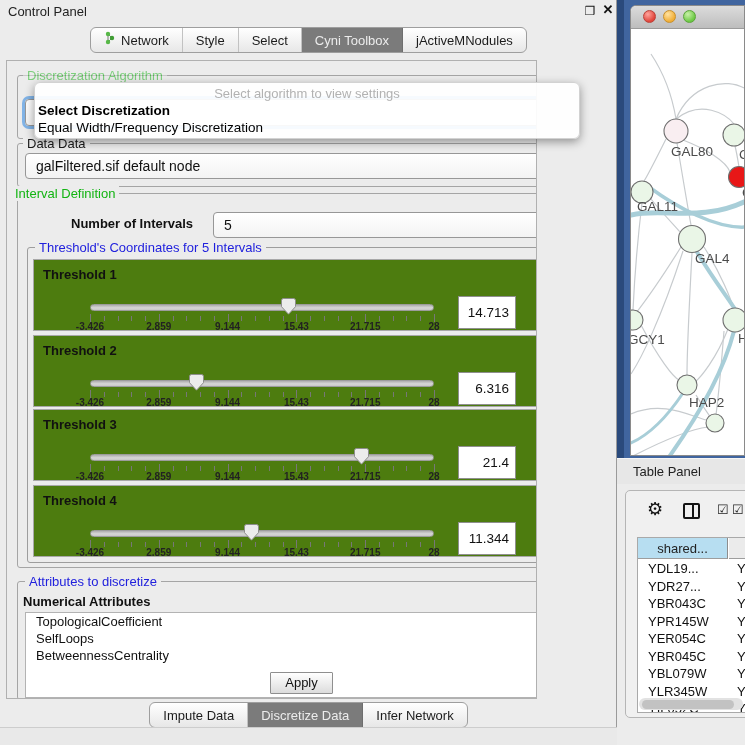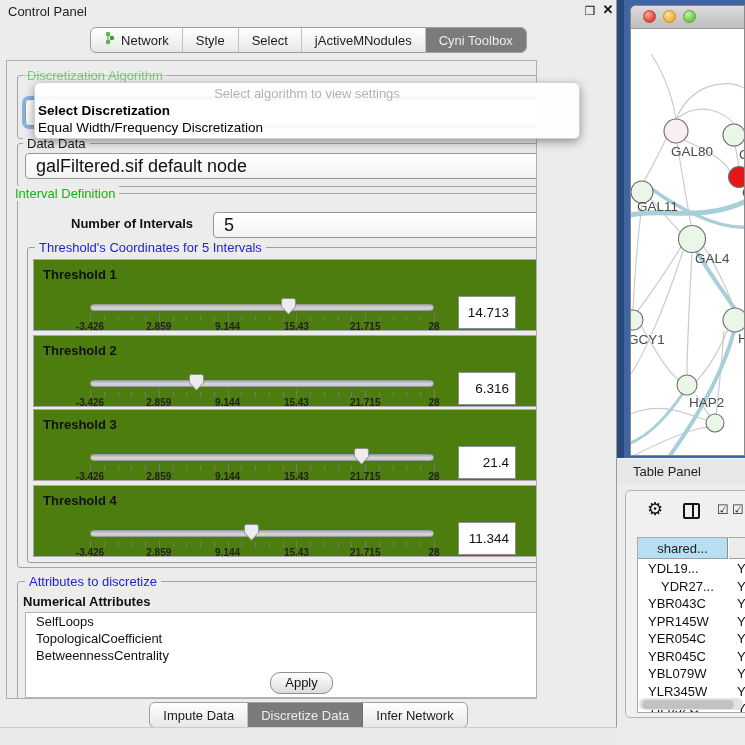--- a/index.html
+++ b/index.html
@@ -22,21 +22,21 @@
   #top-tabs { left:0; top:27px; width:617px; }
   #bottom-tabs { left:0; top:702px; width:617px; }
 
   #main-frame { left:6px; top:60px; width:531px; height:639px; border:1px solid #b0b0b0; background:#ececec; overflow:hidden; }
 
   .groupbox { position:absolute; border:1px solid #a5a5a5; border-radius:3px; }
   .grouptitle { position:absolute; font-size:13px; background:#ececec; padding:0 4px; white-space:nowrap; }
   .green { color:#12b412; }
   .blue { color:#2121dd; }
 
-  .combo { position:absolute; background:linear-gradient(#ffffff,#f3f3f3); border:1px solid #979797; border-radius:4px; font-size:18px; color:#111; }
+  .combo { position:absolute; background:linear-gradient(#ffffff,#f3f3f3); border:1px solid #979797; border-radius:4px; font-size:14px; color:#111; }
   .combo .val { position:absolute; left:10px; top:0; line-height:24px; }
   .spin { position:absolute; right:8px; top:50%; transform:translateY(-50%); display:flex; flex-direction:column; gap:2px; }
   .spin i { display:block; width:0; height:0; border-left:4px solid transparent; border-right:4px solid transparent; }
   .spin .up { border-bottom:5px solid #4a4a4a; }
   .spin .dn { border-top:5px solid #4a4a4a; }
   .focusring { box-shadow:0 0 0 3px rgba(94,160,228,0.75); }
 
   #algo-popup { left:34px; top:82px; width:546px; height:57px; background:rgba(255,255,255,0.93); border:1px solid #d2d2d2; border-radius:6px; box-shadow:0 3px 10px rgba(0,0,0,0.38); z-index:20; }
   #algo-popup .ph { position:absolute; left:0; top:3px; width:100%; text-align:center; font-size:13px; color:#b2b2b2; }
   #algo-popup .it { position:absolute; left:3px; font-size:13.5px; color:#000; white-space:nowrap; }
@@ -50,21 +50,21 @@
   .thbox .thumb { position:absolute; top:38px; width:15px; height:17px; }
   .thbox .valbox { position:absolute; left:424px; top:36px; width:58px; height:33px; background:#ffffff; border:1px solid #8f8f8f; font-size:13.5px; color:#111; text-align:right; line-height:31px; padding-right:6px; }
 
   
   .vsb-track { position:absolute; background:#f2f2f2; border-left:1px solid #cfcfcf; border-right:1px solid #cfcfcf; }
   .sb-thumb { position:absolute; background:#bdbdbd; border-radius:6px; }
 
   #attr-list { position:absolute; background:#ffffff; border:1px solid #b3b3b3; overflow:hidden; }
   #attr-list .row { font-size:13px; color:#111; padding:1px 0 1px 10px; height:17px; white-space:nowrap; }
 
-  #apply-btn { position:absolute; left:270px; top:672px; width:63px; height:22px; border:1px solid #8f8f8f; border-radius:10px; background:linear-gradient(#ffffff,#dcdcdc); font-size:13px; color:#111; text-align:center; line-height:20px; }
+  #apply-btn { position:absolute; left:270px; top:672px; width:63px; height:22px; border:1px solid #8f8f8f; border-radius:1px; background:linear-gradient(#ffffff,#dcdcdc); font-size:13px; color:#111; text-align:center; line-height:20px; }
 
   
   #desktop { left:617px; top:0; width:128px; height:458px; background:#40659f; }
   #desktop .strip { position:absolute; left:0; top:0; width:7px; height:100%; background:#2a4a7c; }
   #net-window { position:absolute; left:13px; top:5px; width:115px; height:451px; background:#ffffff; border:1px solid #8a8a8a; border-radius:6px 0 0 0; overflow:hidden; }
   #net-titlebar { position:absolute; left:0; top:0; width:100%; height:23px; background:linear-gradient(#dcdcdc,#bdbdbd); border-bottom:1px solid #9b9b9b; }
   .tl { position:absolute; top:4px; width:13px; height:13px; border-radius:50%; }
   .tl.red { background:radial-gradient(circle at 35% 30%, #ffa49d, #e0443a 70%); border:1px solid #b84038; }
   .tl.yel { background:radial-gradient(circle at 35% 30%, #ffe2a0, #f0ad35 70%); border:1px solid #c68f2c; }
   .tl.grn { background:radial-gradient(circle at 35% 30%, #c8f0a8, #6cc944 70%); border:1px solid #5aa339; }
@@ -110,25 +110,25 @@
               <circle cx="8" cy="7" r="2.2" fill="#3f9e33"></circle>
             </svg></span>
           <span>Network</span>
         </div>
         <div class="tab">
           <span>Style</span>
         </div>
         <div class="tab">
           <span>Select</span>
         </div>
-        <div class="tab">
-          <span>jActiveMNodules</span>
-        </div>
         <div class="tab sel">
           <span>Cyni Toolbox</span>
+        </div>
+        <div class="tab">
+          <span>jActiveMNodules</span>
         </div>
       </div>
     </div>
 
   <div id="main-frame" class="abs">
 
     <div class="groupbox" style="left:10px;top:14px;width:585px;height:64px;"></div>
     <div class="grouptitle green" style="left:16px;top:7px;opacity:0.5;">Discretization Algorithm</div>
     <div class="combo focusring" style="left:18px;top:38px;width:569px;height:27px;">
       <span class="spin">
@@ -326,22 +326,22 @@
 
     <div class="vsb-track" style="left:571px;top:132px;width:18px;height:475px;">
       <div class="sb-thumb" style="left:2.5px;top:14px;width:12px;height:352px;"></div>
     </div>
 
     <div class="groupbox" style="left:10px;top:520px;width:557px;height:119px;"></div>
     <div class="grouptitle blue" style="left:18px;top:513px;">Attributes to discretize</div>
     <div style="position:absolute;left:16px;top:533px;font-size:13px;font-weight:bold;color:#111;">Numerical Attributes</div>
     <div id="attr-list" style="left:18px;top:551px;width:541px;height:86px;">
       <div class="sb-thumb" style="right:3px;top:3px;width:10px;height:52px;background:#c3c3c3;"></div>
-    <div class="row">SelfLoops</div>
-        <div class="row">TopologicalCoefficient</div>
+    <div class="row">TopologicalCoefficient</div>
+        <div class="row">SelfLoops</div>
         <div class="row">BetweennessCentrality</div>
       </div>
 
   </div>
 
   <div id="apply-btn">Apply</div>
 
   <div id="bottom-tabs" class="abs tabrow">
       <div class="tabgroup" id="bottom-tabgroup">
         <div class="tab">
@@ -433,21 +433,21 @@
         <i></i>
       </span>
     <span class="chk" style="left:91px;">☑</span>
     <span class="chk" style="left:106px;">☑</span>
   </div>
   <div id="grid">
       <div class="gh" style="left: 0px; width: 90px; background: rgb(183, 222, 241);">shared...</div>
       <div class="gh" style="left: 91px; width: 90px; background: rgb(235, 235, 235);">name</div>
       <div class="gcell" style="top: 22px; left: 10px;">YDL19...</div>
       <div class="gcell" style="top: 22px; left: 99px;">YDL1</div>
-      <div class="gcell" style="top: 39.5px; left: 10px; margin-left: 13px;">YDR27...</div>
+      <div class="gcell" style="top: 39.5px; left: 10px;">YDR27...</div>
       <div class="gcell" style="top: 39.5px; left: 99px;">YDR2</div>
       <div class="gcell" style="top: 57px; left: 10px;">YBR043C</div>
       <div class="gcell" style="top: 57px; left: 99px;">YBR0</div>
       <div class="gcell" style="top: 74.5px; left: 10px;">YPR145W</div>
       <div class="gcell" style="top: 74.5px; left: 99px;">YPR1</div>
       <div class="gcell" style="top: 92px; left: 10px;">YER054C</div>
       <div class="gcell" style="top: 92px; left: 99px;">YER0</div>
       <div class="gcell" style="top: 109.5px; left: 10px;">YBR045C</div>
       <div class="gcell" style="top: 109.5px; left: 99px;">YBR0</div>
       <div class="gcell" style="top: 127px; left: 10px;">YBL079W</div>

